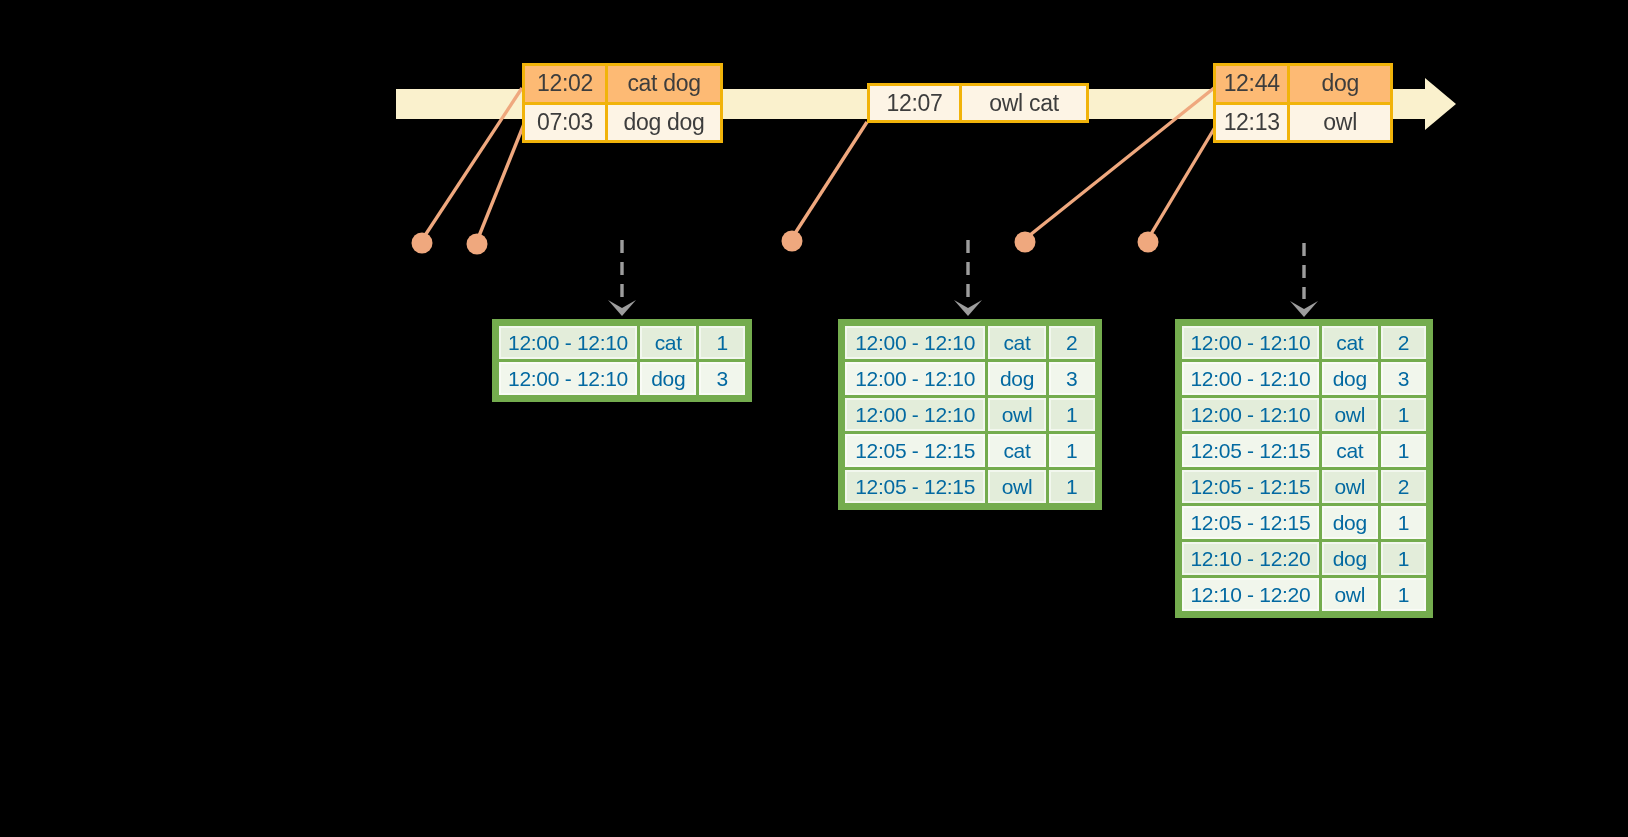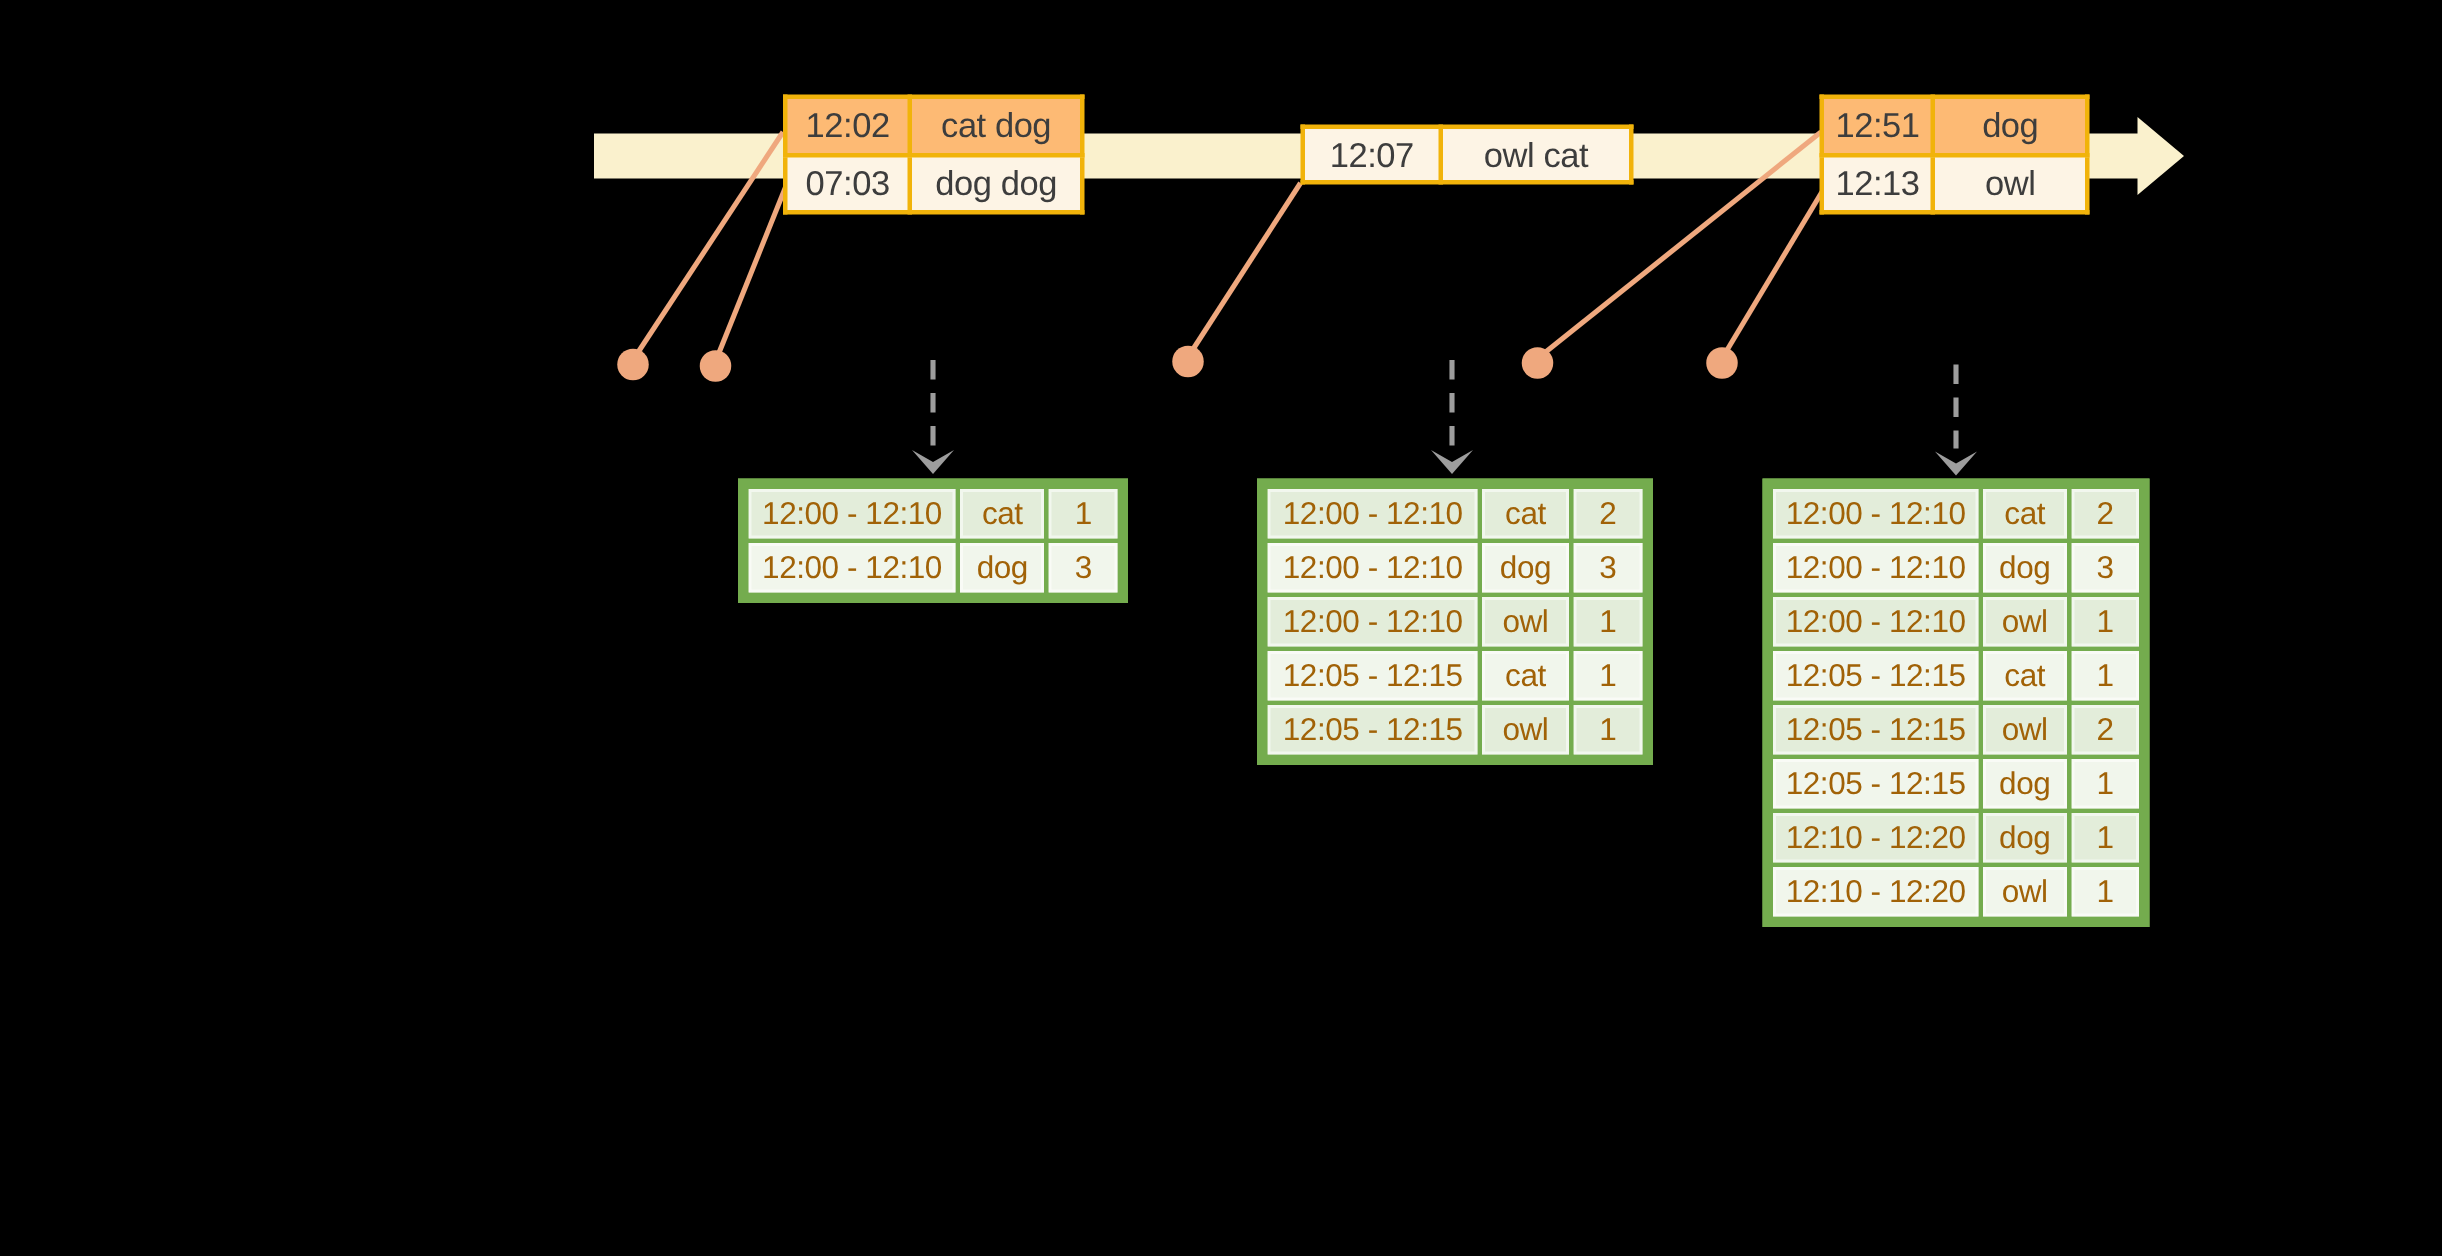--- a/index.html
+++ b/index.html
@@ -20,21 +20,21 @@
   .row-peach td { background:#fdba74; }
   .row-cream td { background:#FDF4E5; }
   #event-table-1 { left:522px; top:63px;  width:201px; height:80px; }
   #event-table-2 { left:867px; top:83px;  width:222px; height:40px; }
   #event-table-3 { left:1213px; top:63px; width:180px; height:80px; }
 
   
   .result-table {
     position:absolute; border-collapse:separate; border-spacing:3px;
     background:#74AC4E; border:4px solid #74AC4E; table-layout:fixed;
-    font-size:21px; color:#a16207; letter-spacing:-0.3px;
+    font-size:21px; color:#0369a1; letter-spacing:-0.3px;
   }
   .result-table td {
     height:33px; text-align:center; vertical-align:middle; padding:0;
     box-shadow: inset 0 0 0 2px rgba(255,255,255,0.55);
   }
   .result-table tr:nth-child(odd) td  { background:#E3EDDA; }
   .result-table tr:nth-child(even) td { background:#F1F6EC; }
   #result-table-1 { left:492px;  top:319px; width:260px; }
   #result-table-2 { left:838px;  top:319px; width:264px; }
   #result-table-3 { left:1175px; top:319px; width:258px; }
@@ -107,21 +107,21 @@
   </tbody>
     </table>
 
   <table id="event-table-3" class="event-table">
     <colgroup>
         <col style="width:42%">
         <col style="width:58%">
       </colgroup>
     <tbody>
         <tr class="row-peach">
-      <td>12:51</td>
+      <td>12:44</td>
       <td>dog</td>
     </tr>
     <tr class="row-cream">
       <td>12:13</td>
       <td>owl</td>
     </tr>
   </tbody>
     </table>
 
   <table id="result-table-1" class="result-table">

